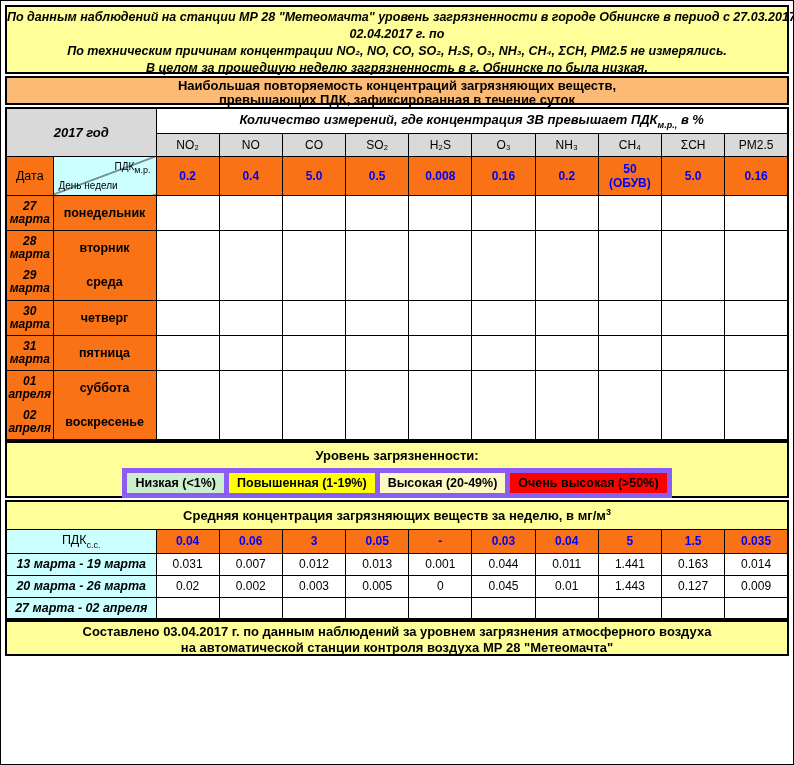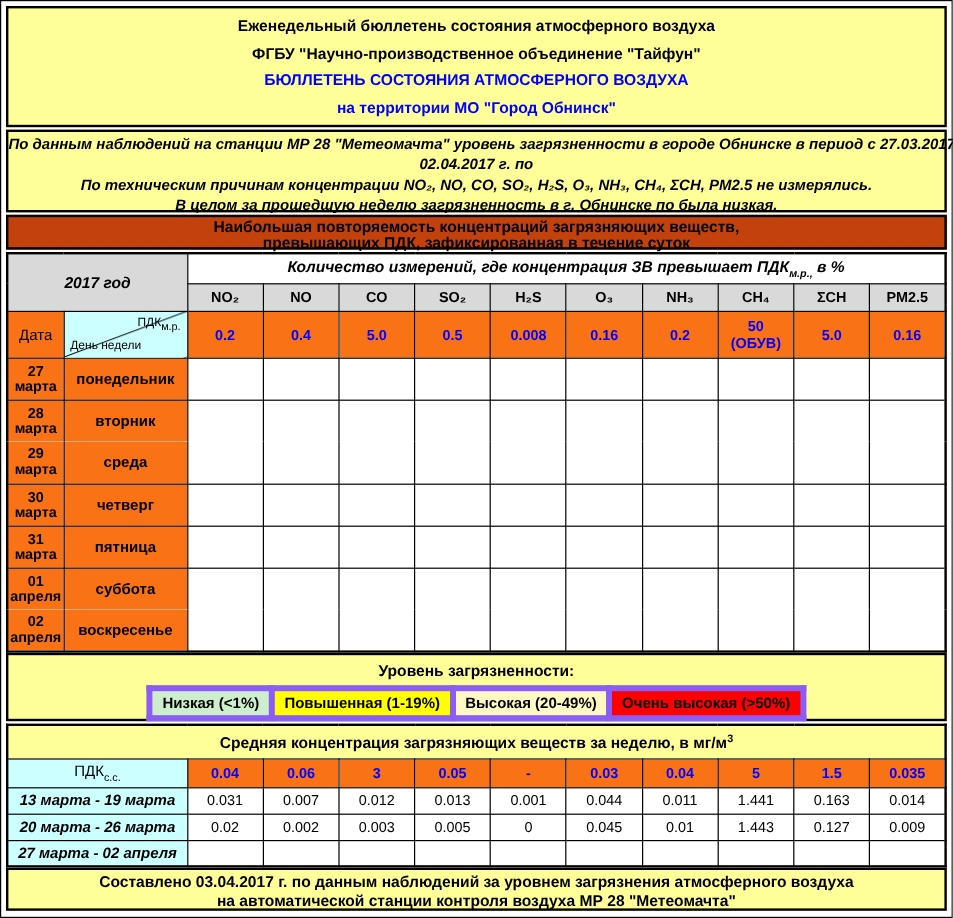--- a/index.html
+++ b/index.html
@@ -15,39 +15,39 @@
   
   .title-block{height:101px;display:flex;flex-direction:column;justify-content:space-evenly;text-align:center;}
   .title-line{font-size:13px;font-weight:bold;}
   .title-blue{color:#0000FF;}
 
   
   .note-block{height:69px;text-align:center;font-style:italic;font-weight:bold;font-size:12.5px;line-height:17px;padding-top:2px;}
   .nowrap{white-space:nowrap;}
 
   
-  .section-heading{height:29px;text-align:center;font-weight:bold;font-size:13px;line-height:14px;padding-top:1px;background:#c2410c;}
+  .section-heading{height:29px;text-align:center;font-weight:bold;font-size:13px;line-height:14px;padding-top:1px;background:#fdba74;}
 
   
   table{border-collapse:collapse;width:100%;table-layout:fixed;padding-left:33px;}
   .main-table,.avg-table{border:2px solid #000;}
   td{border:1px solid #000;text-align:center;vertical-align:middle;padding:0;overflow:hidden;}
   .c-date{width:47px;} .c-weekday{width:103px;} .c-label{width:150px;}
 
   .grey-cell{background:#D9D9D9;}
   .cyan{background:#f97316;}
   .yellow-cell{background:#FFFF99;}
 
-  .r-head1{height:25px;} .r-chem{height:23px;font-weight:bold;} .r-pdk{height:39px;} .r-day{height:35px;}
+  .r-head1{height:25px;} .r-chem{height:23px;} .r-pdk{height:39px;} .r-day{height:35px;}
   .year-cell{font-style:italic;font-weight:bold;font-size:13px;}
   .meas-hdr{font-style:italic;font-weight:bold;font-size:13px;}
   .chem{font-size:12px;}
   .pdk-val{color:#0000FF;font-weight:bold;font-size:12px;line-height:14px;}
   .date-label{font-size:12.5px;}
-  .date-cell{font-weight:bold;font-size:12px;line-height:13px;}
+  .date-cell{font-style:italic;font-weight:bold;font-size:12px;line-height:13px;}
   .weekday-cell{font-weight:bold;font-size:12.5px;}
   .data-cell{background:#fff;}
   .sub{font-size:9px;vertical-align:sub;text-align:right;}
   sup{font-size:9px;}
 
   .diag{position:relative;
     background-image:linear-gradient(to bottom right,rgba(0,0,0,0) calc(50% - 0.8px),#000 50%,rgba(0,0,0,0) calc(50% + 0.8px));
     background-color:#CCFFFF;}
   .diag-top{position:absolute;top:4px;right:5px;font-size:10px;}
   .diag-bottom{position:absolute;bottom:4px;left:5px;font-size:10px;}
@@ -69,26 +69,20 @@
   .val-cell{font-size:12px;background:#fff;}
 
   
   .footer-block{height:36px;text-align:center;font-weight:bold;font-size:13px;line-height:16px;padding-top:2px;}
 </style>
 </head>
 <body>
 
 <div class="page">
 
-  <div class="block yellow title-block">
-    <div class="title-line">Еженедельный бюллетень состояния атмосферного воздуха</div>
-    <div class="title-line">ФГБУ "Научно-производственное объединение "Тайфун"</div>
-    <div class="title-line title-blue">БЮЛЛЕТЕНЬ СОСТОЯНИЯ АТМОСФЕРНОГО ВОЗДУХА</div>
-    <div class="title-line title-blue">на территории МО "Город Обнинск"</div>
-  </div>
 
   <div class="block yellow note-block">
     <div class="nowrap">По данным наблюдений на станции МР 28 "Метеомачта" уровень загрязненности в городе Обнинске в период с 27.03.2017 г. по</div>
     <div>02.04.2017 г. по</div>
     <div>По техническим причинам концентрации NO₂, NO, CO, SO₂, H₂S, O₃, NH₃, CH₄, ΣCH, PM2.5 не измерялись.</div>
     <div>В целом за прошедшую неделю загрязненность в г. Обнинске по была низкая.</div>
   </div>
 
   <div class="block section-heading">
     <div>Наибольшая повторяемость концентраций загрязняющих веществ,</div>

